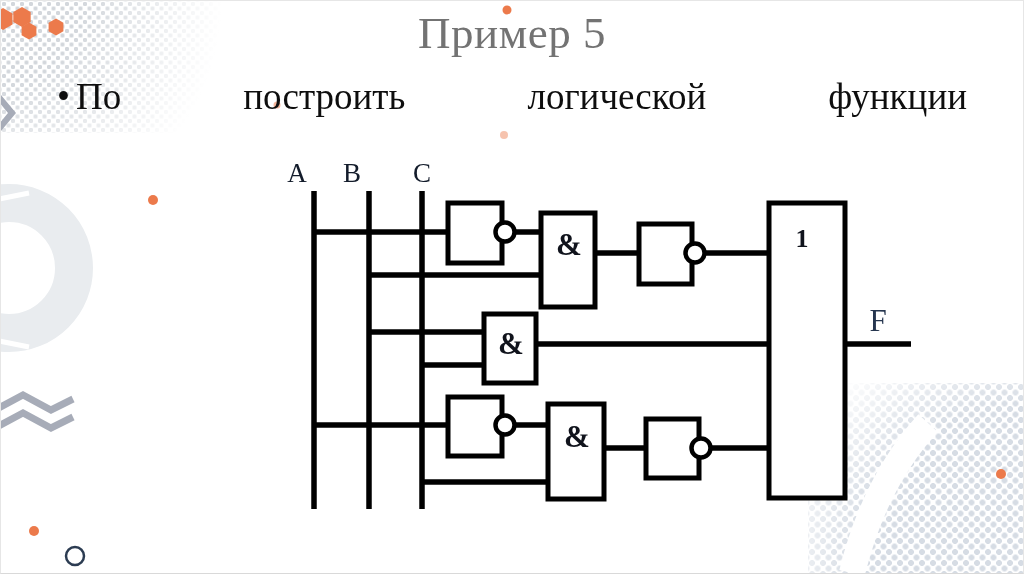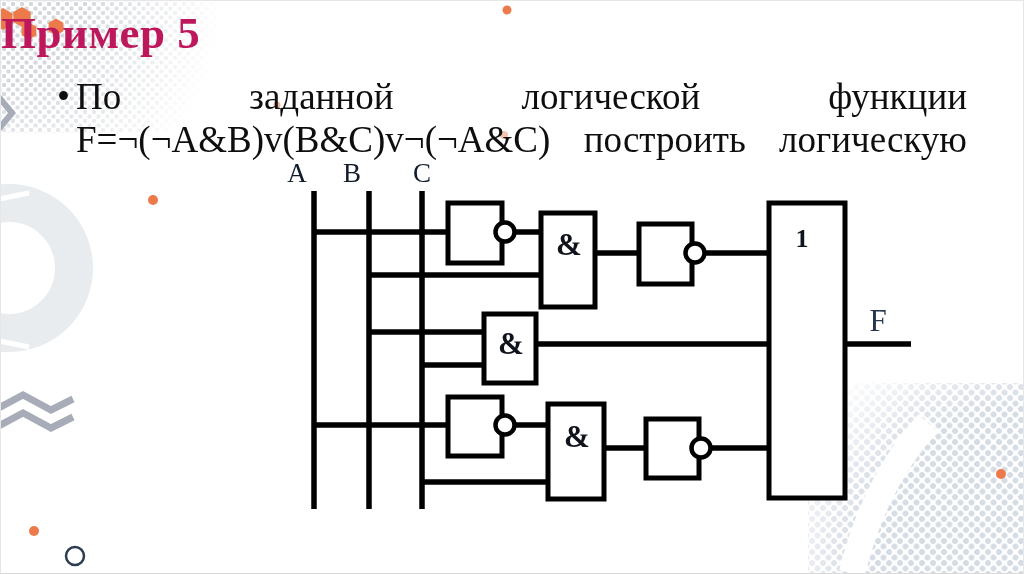--- a/index.html
+++ b/index.html
@@ -29,21 +29,21 @@
   }
   .dots-br-fade{
     position:absolute; right:0; bottom:0; width:215px; height:190px;
     background:radial-gradient(circle at 100% 100%, rgba(255,255,255,0) 58%, #ffffff 92%);
   }
   .arc-svg{position:absolute; right:0; bottom:0; width:215px; height:190px;}
   .decor-svg,.circuit{position:absolute; left:0; top:0; width:1024px; height:574px;}
   
   .title{
     position:absolute; left:0; right:0; top:6px; margin:0;
-    font-size:45px; font-weight:bold; color:#be185d;
+    text-align:center; font-size:45px; font-weight:normal; color:#737373;
     letter-spacing:0.5px;
   }
   .body-block{position:absolute; left:56px; top:74px; width:910px; color:#0e0e0e;}
   .bullet{position:absolute; left:0; top:0; font-size:37px; line-height:43px;}
   .bline{font-size:37px; line-height:43px; padding-left:19px; white-space:nowrap;}
   .j{white-space:normal; text-align:justify; text-align-last:justify;}
   
   .circuit text{font-family:"Liberation Serif", serif;}
   .inlabel{font-size:27px; fill:#131c2b;}
   .glabel{font-size:31px; font-weight:bold; fill:#10131c;}
@@ -84,22 +84,21 @@
       <circle cx="1000" cy="473" r="5"></circle>
       <circle cx="276" cy="104" r="3.5" opacity="0.55"></circle>
       <circle cx="503" cy="134" r="4" opacity="0.45"></circle>
     </g>
   </svg>
 
   <h1 class="title">Пример 5</h1>
 
   <div class="body-block">
     <span class="bullet">•</span>
-    <div class="bline j">По заданной логической функции</div>
-    <div class="bline j">F=¬(¬A&amp;B)v(B&amp;C)v¬(¬A&amp;C) построить логическую</div>
+    <div class="bline j">По построить логической функции</div>
   </div>
 
   <svg class="circuit" viewBox="0 0 1024 574">
 
     <g stroke="#000000" stroke-width="5.5" fill="none">
       <path d="M313,190 V508"></path>
       <path d="M368,190 V508"></path>
       <path d="M421,190 V508"></path>
       <path d="M311,231 H447"></path>
       <path d="M504,231 H540"></path>

